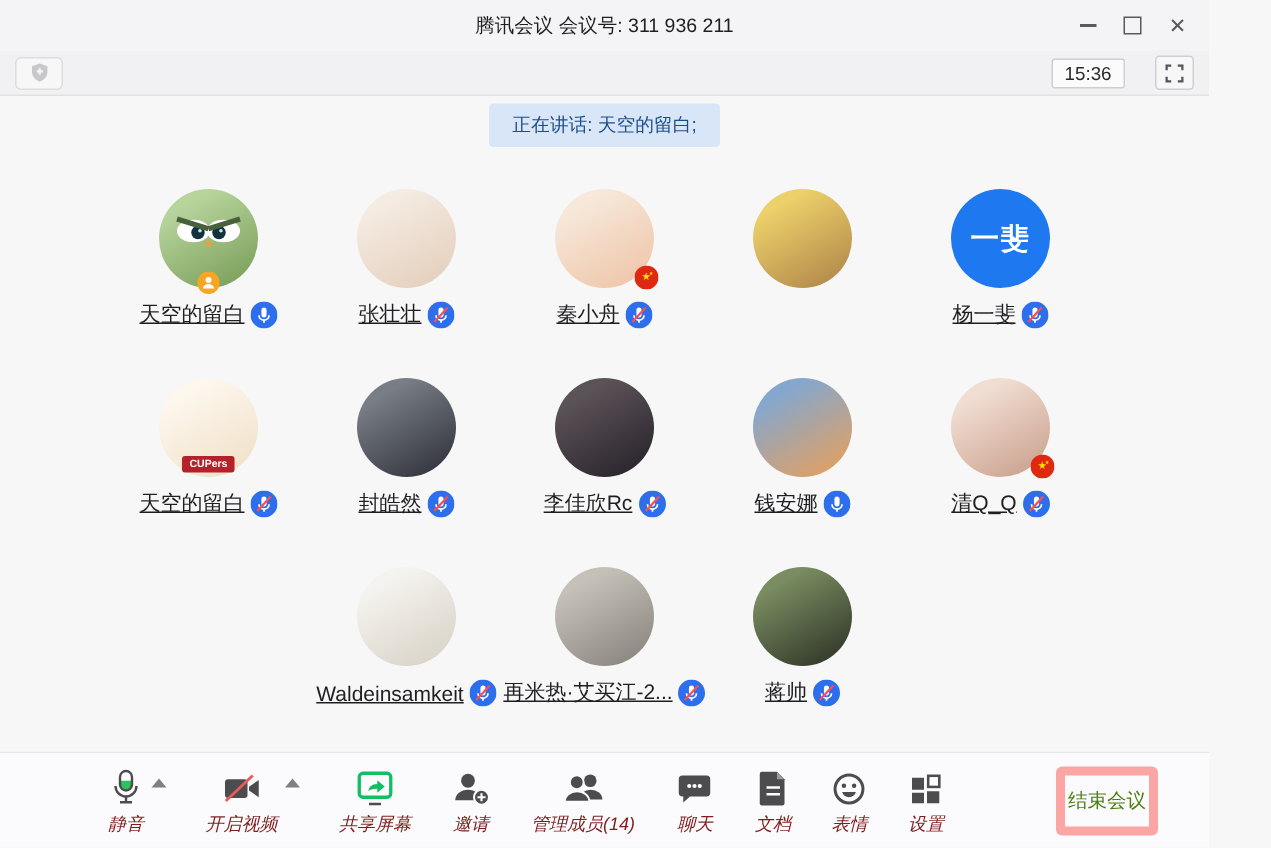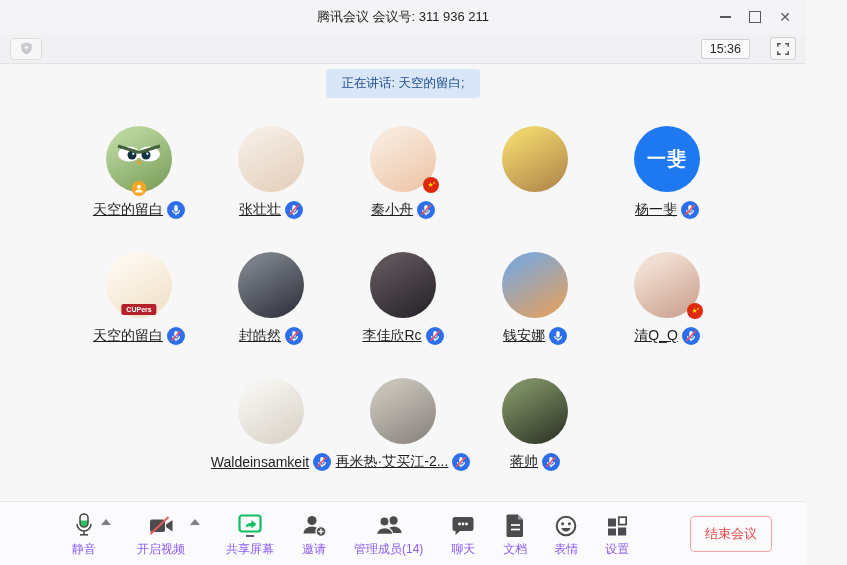--- a/index.html
+++ b/index.html
@@ -51,26 +51,26 @@
   .pname{font-size:14px;color:#1f1f21;white-space:nowrap;}
   .mic-state{line-height:0;}
 
   
   .toolbar{height:63px;flex:0 0 63px;background:#fbfbfd;border-top:1px solid #e7e7ea;
     display:flex;align-items:center;padding:0 34px 0 72px;}
   .tb-item{display:flex;flex-direction:column;align-items:center;position:relative;
     cursor:pointer;margin-right:27px;background:transparent;border:none;padding:0;}
   .tb-item.has-caret{margin-right:41px;}
   .tb-icon{height:28px;display:flex;align-items:flex-end;justify-content:center;line-height:0;}
-  .tb-label{font-size:12px;color:#8b5cf6;margin-top:3px;white-space:nowrap;
-    font-family:"Liberation Sans","DejaVu Sans",sans-serif;}
+  .tb-label{font-size:12px;color:#7f1d1d;margin-top:3px;white-space:nowrap;
+    font-family:"Liberation Sans","DejaVu Sans",sans-serif;font-style:italic;}
   .caret{position:absolute;right:-15px;top:9px;width:0;height:0;cursor:pointer;
     border-left:5px solid transparent;border-right:5px solid transparent;border-bottom:6px solid #808084;}
-  .end-btn{margin-left:auto;border:1px solid #fca5a5;color:#ef4444;background:transparent;
-    border-radius:4px;padding:8px 14px;font-size:13px;cursor:pointer;
+  .end-btn{margin-left:auto;border:6px solid #fca5a5;color:#4d7c0f;background:transparent;
+    border-radius:4px;padding:8px 2px;font-size:13px;cursor:pointer;
     font-family:"Liberation Sans","DejaVu Sans",sans-serif;}
 </style>
 </head>
 <body>
 
 <div class="window">
 
   <div class="titlebar">
     <div class="title">腾讯会议 会议号: 311 936 211</div>
     <div class="win-controls">

